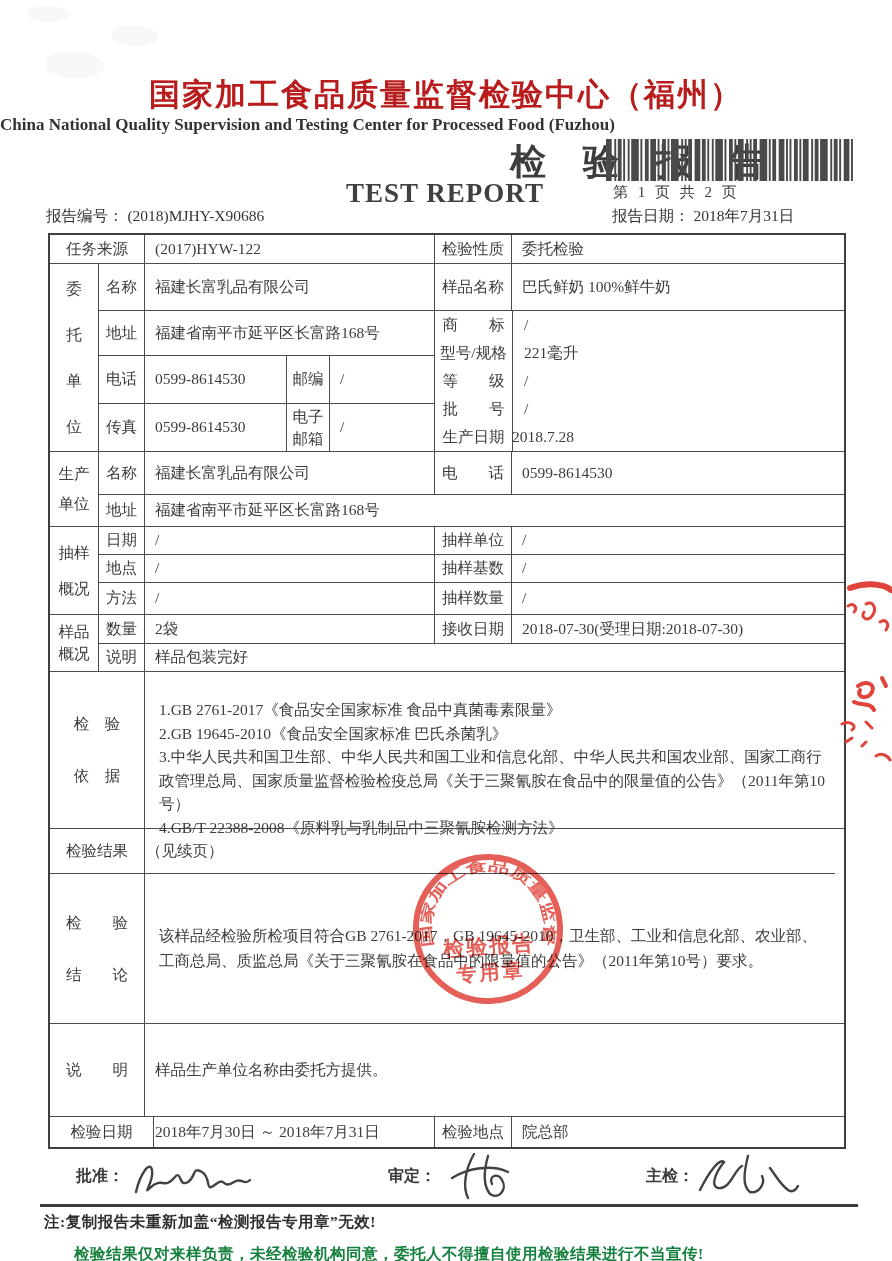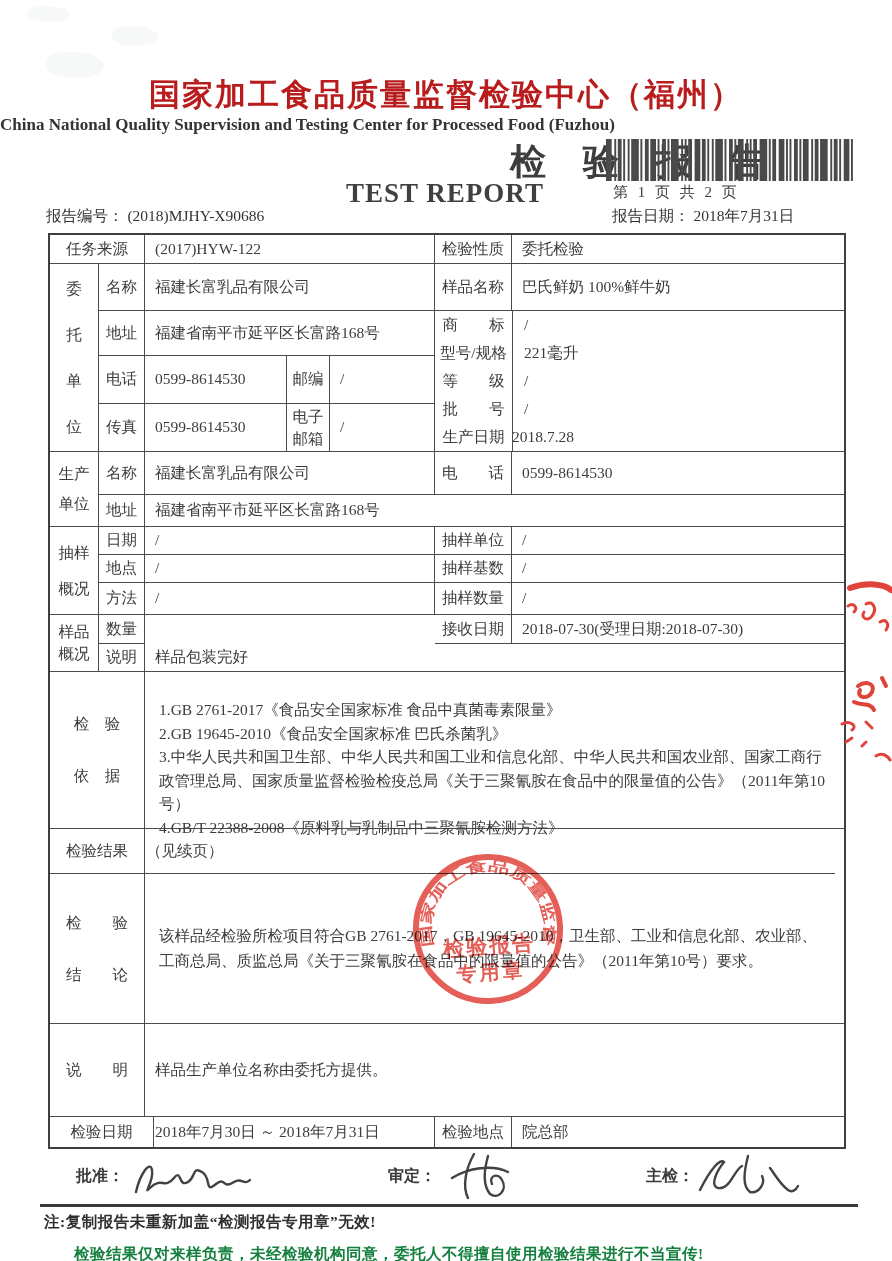--- a/index.html
+++ b/index.html
@@ -189,20 +189,21 @@
   <div class="cell lbl br bb" style="left:385px;top:320px;width:77px;height:28px;">抽样基数</div>
   <div class="cell val bb" style="left:462px;top:320px;width:332px;height:28px;">/</div>
   <div class="cell lbl br bb" style="left:49px;top:348px;width:46px;height:32px;">方法</div>
   <div class="cell val br bb" style="left:95px;top:348px;width:290px;height:32px;">/</div>
   <div class="cell lbl br bb" style="left:385px;top:348px;width:77px;height:32px;">抽样数量</div>
   <div class="cell val bb" style="left:462px;top:348px;width:332px;height:32px;">/</div>
 
   <div class="cell group br bb lh26" style="left:0;top:380px;width:49px;height:57px;">样品
 概况</div>
   <div class="cell lbl br bb" style="left:49px;top:380px;width:46px;height:29px;">数量</div>
+  <div class="cell val br bb" style="left:95px;top:380px;width:290px;height:29px;">2袋</div>
   <div class="cell lbl br bb" style="left:385px;top:380px;width:77px;height:29px;">接收日期</div>
   <div class="cell val bb" style="left:462px;top:380px;width:332px;height:29px;">2018-07-30(受理日期:2018-07-30)</div>
   <div class="cell lbl br bb" style="left:49px;top:409px;width:46px;height:28px;">说明</div>
   <div class="cell val bb" style="left:95px;top:409px;width:699px;height:28px;">样品包装完好</div>
 
   <div class="cell lbl br bb lh52" style="left:0;top:437px;width:95px;height:157px;">检　验
 依　据</div>
   <div class="cell val bb paret" style="left:95px;top:437px;width:699px;height:157px;">1.GB 2761-2017《食品安全国家标准 食品中真菌毒素限量》
 2.GB 19645-2010《食品安全国家标准 巴氏杀菌乳》
 3.中华人民共和国卫生部、中华人民共和国工业和信息化部、中华人民共和国农业部、国家工商行政管理总局、国家质量监督检验检疫总局《关于三聚氰胺在食品中的限量值的公告》（2011年第10号）

